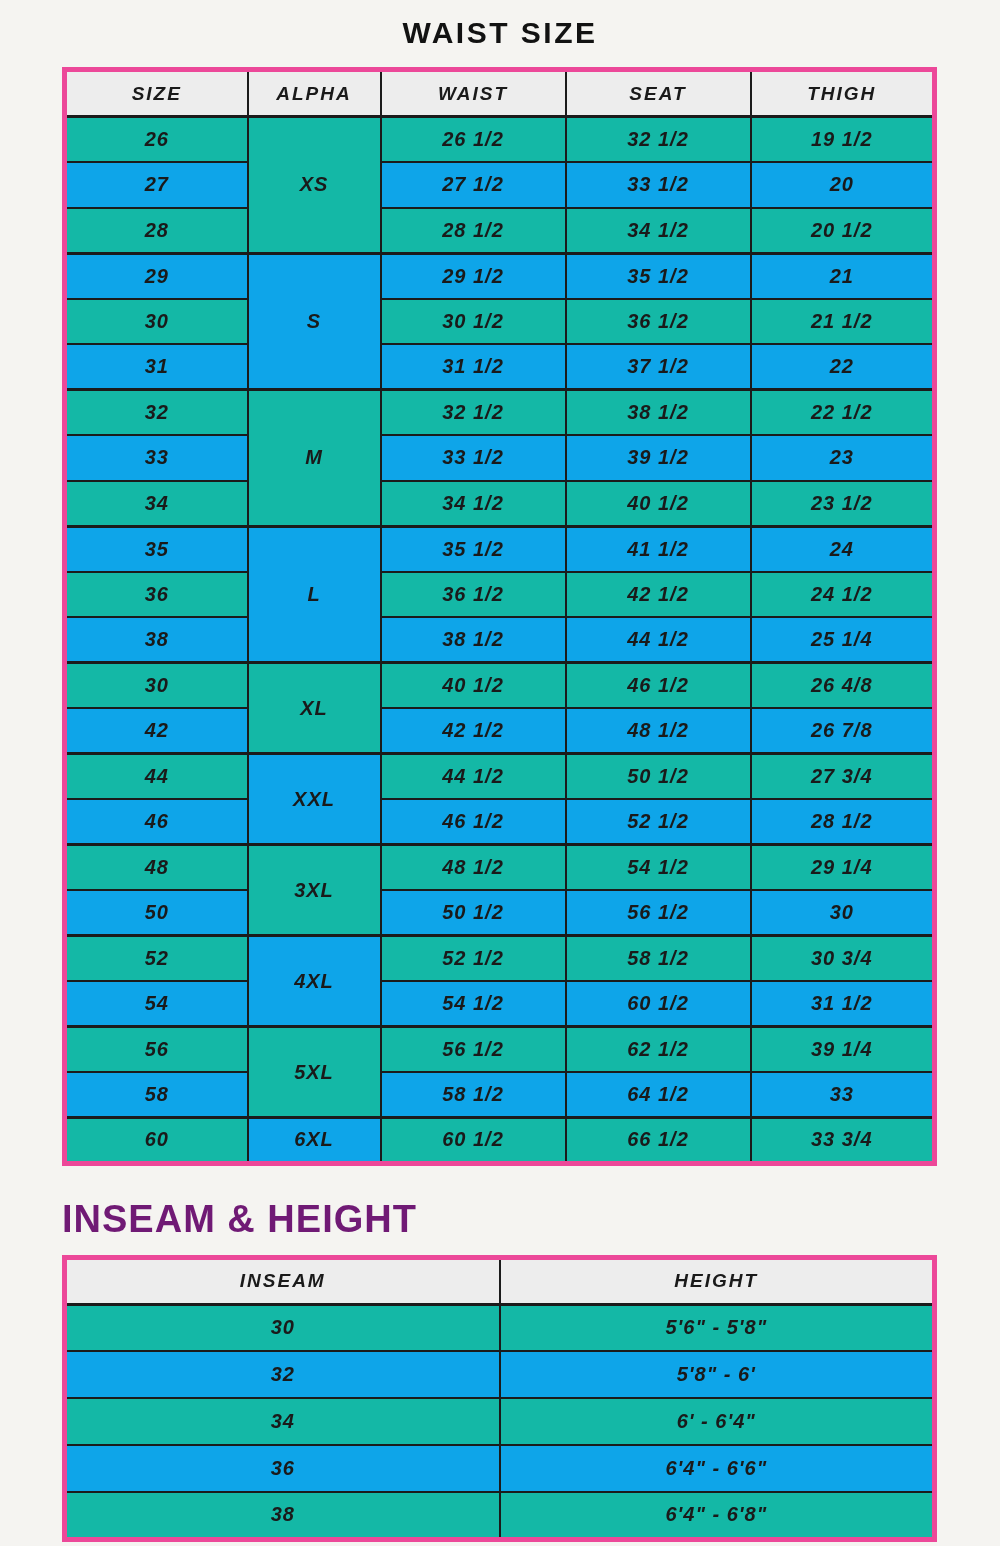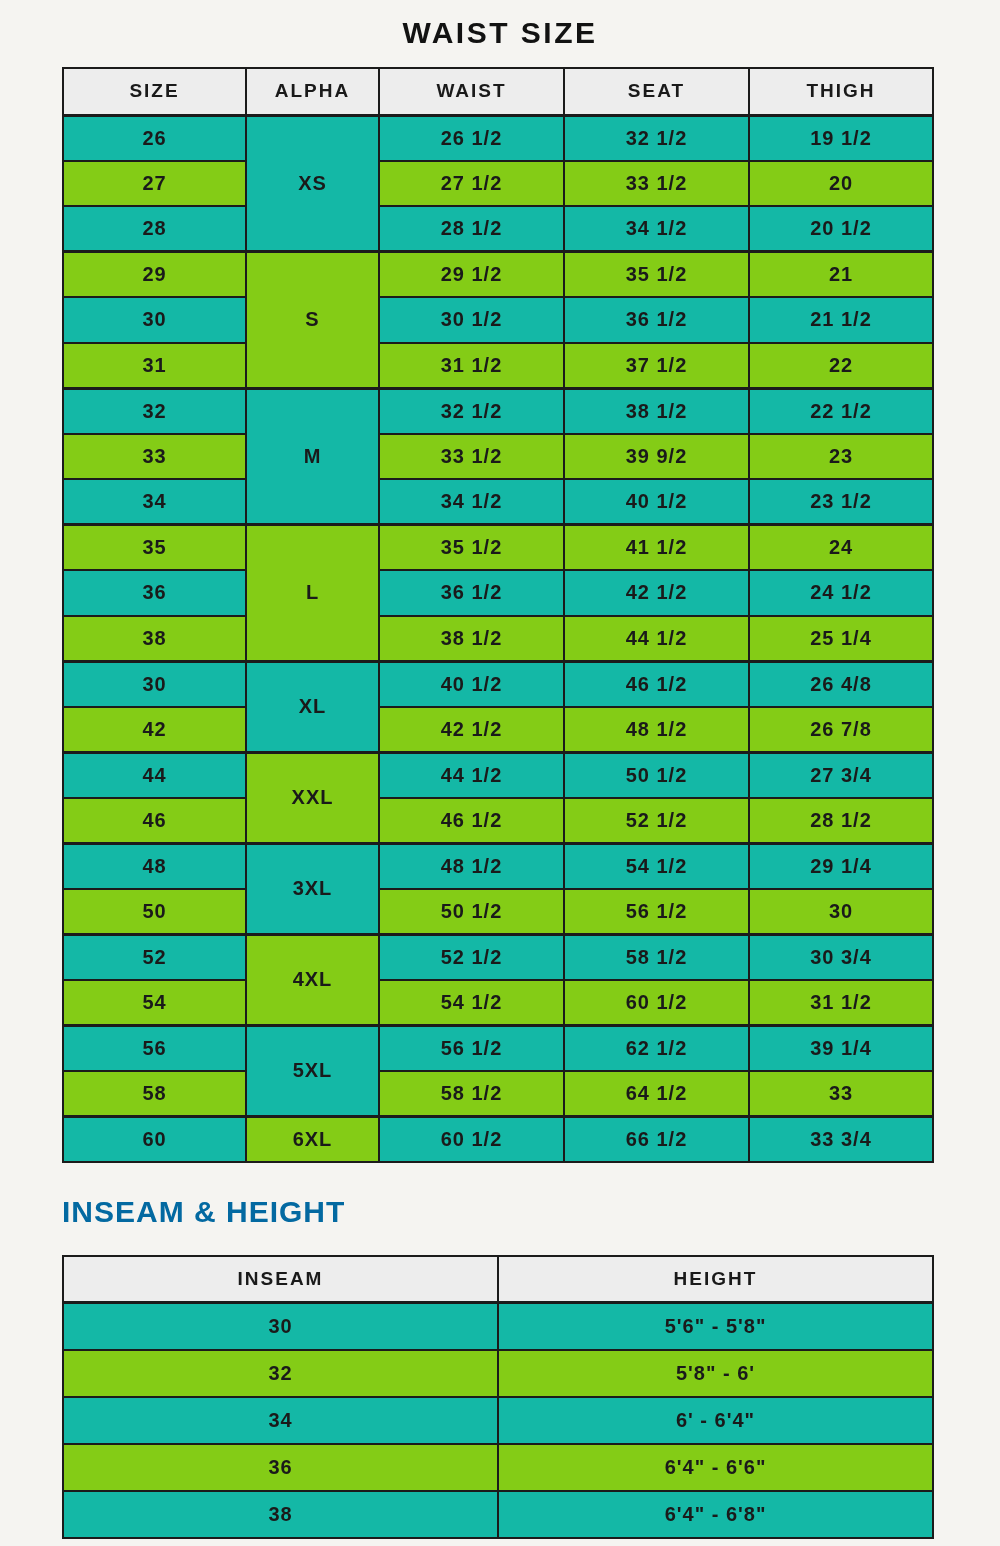--- a/index.html
+++ b/index.html
@@ -19,31 +19,32 @@
   .main-title {
     text-align: center;
     font-size: 30px;
     font-weight: bold;
     letter-spacing: 2.5px;
     color: #121212;
     margin-bottom: 17px;
   }
   .section-title {
     text-align: left;
-    font-size: 30px;
+    font-size: 38px;
     font-weight: bold;
     letter-spacing: 1px;
-    color: #0369a1;
-    margin: 32px 0 26px 0;
+    color: #701a75;
+    margin: 32px 0 14px 0;
   }
   table {
     border-collapse: collapse;
     table-layout: fixed;
     width: 870px;
-    border: 1px solid #ec4899;
+    border: 5px solid #ec4899;
+    font-style: italic;
   }
   th, td {
     border: 2px solid #1b1b1b;
     text-align: center;
     vertical-align: middle;
     font-weight: bold;
   }
   th {
     height: 47px;
     font-size: 19px;
@@ -54,21 +55,21 @@
   }
   td {
     height: 45.5px;
     font-size: 20px;
     letter-spacing: 1px;
     color: #1a1a1a;
   }
   .inseam-table td { height: 47px; }
   tr.group-start td { border-top: 3px solid #1b1b1b; }
   td.white { background: #14b8a6; }
-  td.gray  { background: #84cc16; margin-top: 40px; }
+  td.gray  { background: #0ea5e9; margin-top: 40px; }
 </style>
 </head>
 <body>
 
 <div class="page">
 
   <div class="main-title">WAIST SIZE</div>
 
   <table class="waist-table">
     <colgroup>
@@ -129,21 +130,21 @@
         <tr class="group-start">
           <td class="white">32</td>
           <td rowspan="3" class="white">M</td>
           <td class="white">32 1/2</td>
           <td class="white">38 1/2</td>
           <td class="white">22 1/2</td>
         </tr>
         <tr>
           <td class="gray">33</td>
           <td class="gray">33 1/2</td>
-          <td class="gray">39 9/2</td>
+          <td class="gray">39 1/2</td>
           <td class="gray">23</td>
         </tr>
         <tr>
           <td class="white">34</td>
           <td class="white">34 1/2</td>
           <td class="white">40 1/2</td>
           <td class="white">23 1/2</td>
         </tr>
         <tr class="group-start">
           <td class="gray">35</td>

